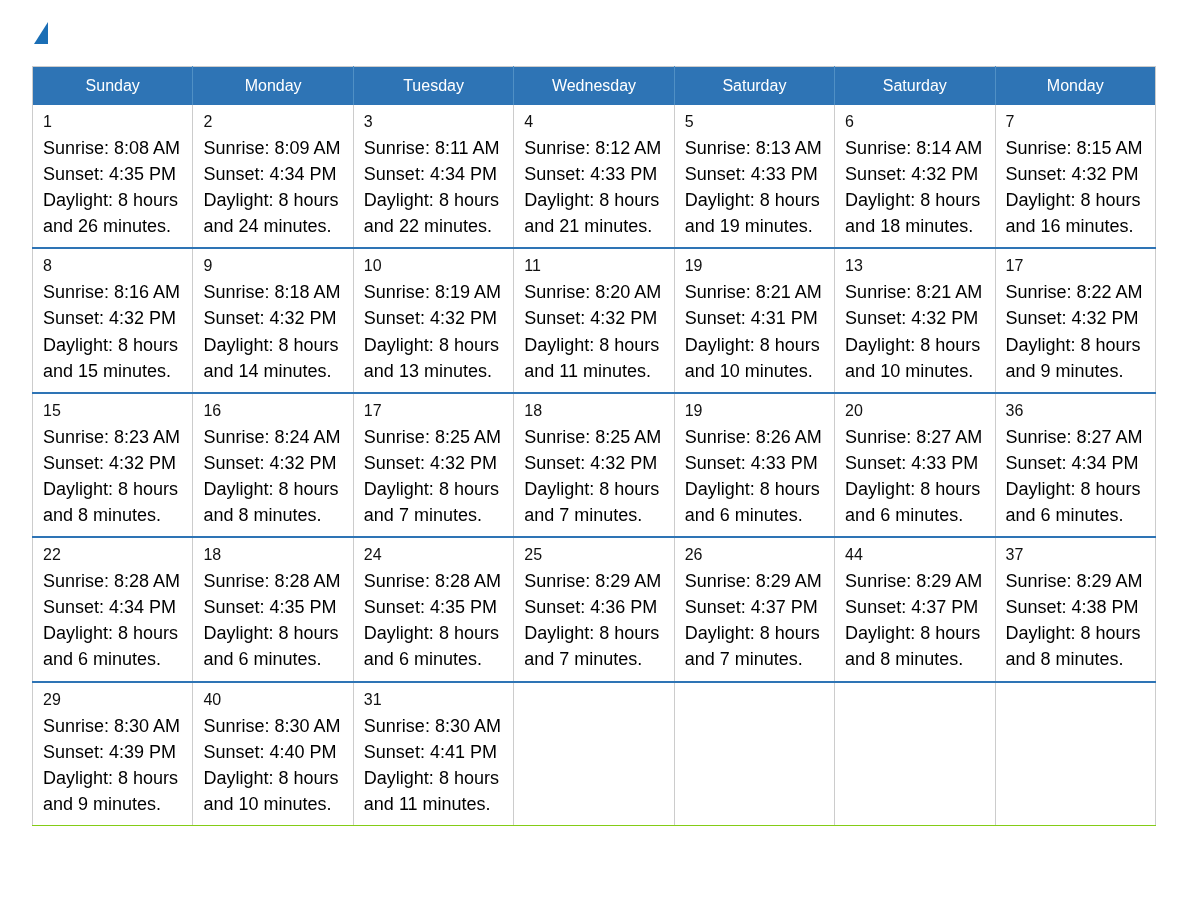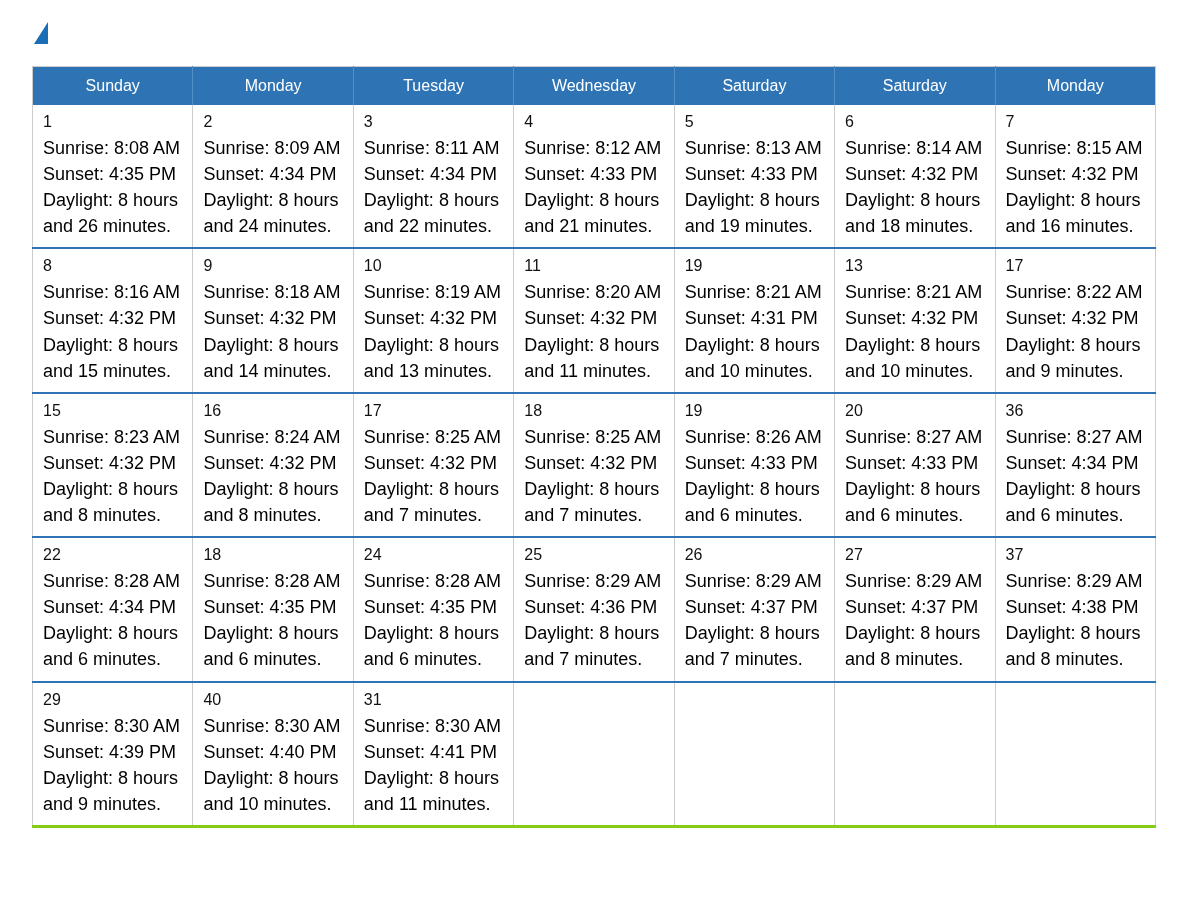--- a/index.html
+++ b/index.html
@@ -98,21 +98,21 @@
       color: #222222;
       min-width: 120px;
       height: 110px;
     }
 
     .calendar-table tbody tr td:last-child {
       border-right: none;
     }
 
     .calendar-table tbody tr:last-child td {
-      border-bottom: 3px solid #84cc16;
+      border-bottom: 1px solid #84cc16;
     }
 
     .day-number {
       font-size: 16px;
       font-weight: normal;
       color: #111111;
       display: block;
       margin-bottom: 4px;
     }
 
@@ -261,21 +261,21 @@
         </td>
         <td>
           <span class="day-number">25</span>
           <span class="day-info">Sunrise: 8:29 AM<br>Sunset: 4:36 PM<br>Daylight: 8 hours and 7 minutes.</span>
         </td>
         <td>
           <span class="day-number">26</span>
           <span class="day-info">Sunrise: 8:29 AM<br>Sunset: 4:37 PM<br>Daylight: 8 hours and 7 minutes.</span>
         </td>
         <td>
-          <span class="day-number">27</span>
+          <span class="day-number">44</span>
           <span class="day-info">Sunrise: 8:29 AM<br>Sunset: 4:37 PM<br>Daylight: 8 hours and 8 minutes.</span>
         </td>
         <td>
           <span class="day-number">37</span>
           <span class="day-info">Sunrise: 8:29 AM<br>Sunset: 4:38 PM<br>Daylight: 8 hours and 8 minutes.</span>
         </td>
       </tr>
       <tr>
         <td>
           <span class="day-number">29</span>

